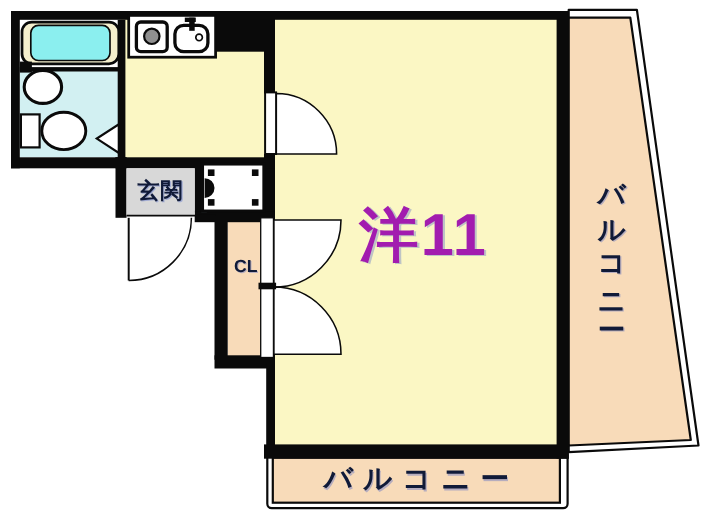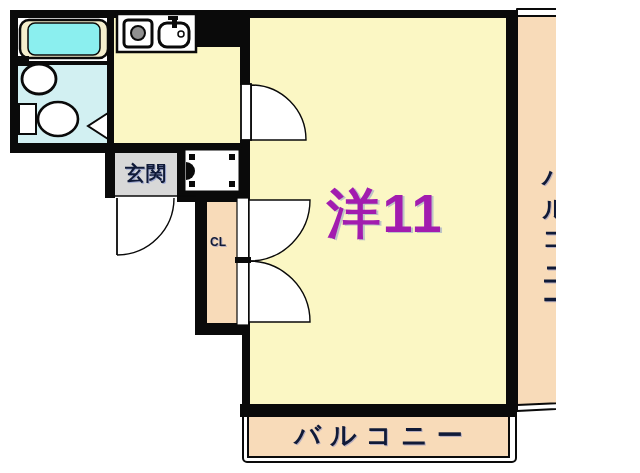--- a/index.html
+++ b/index.html
@@ -1,40 +1,40 @@
 <!DOCTYPE html>
 <html><head>
 <meta charset="utf-8">
 <style>
   html,body{margin:0;padding:0;background:#ffffff;}
   .stage{
     position:relative;
-    width:556px;height:473px;
+    width:640px;height:473px;
     background:#ffffff;
     font-family:"Liberation Sans","DejaVu Sans",sans-serif;
     overflow:hidden;
   }
   .stage svg{position:absolute;left:0;top:0;}
   .lbl{
     position:absolute;
     display:flex;align-items:center;justify-content:center;
     font-weight:bold;
     color:#101a38;
     text-shadow:1px 1px 0 rgba(60,90,200,0.35);
     user-select:none;
     white-space:nowrap;
   }
   .lbl-entrance{
     left:115px;top:152px;width:62px;height:42px;
     font-size:20px;letter-spacing:1px;
   }
   .lbl-closet{
     left:210px;top:231px;width:24px;height:62px;
-    display:block;text-align:left;
-    font-size:12px;line-height:23px;
+    display:block;text-align:right;
+    font-size:16px;line-height:23px;
     word-break:break-all;
   }
   .lbl-room{
     left:283px;top:168px;width:204px;height:92px;
     font-size:54px;letter-spacing:2px;
     color:#a21caf;
     text-shadow:2px 1px 0 rgba(50,80,200,0.3);
   }
   .lbl-balcony-right{
     left:528px;top:126px;width:56px;height:188px;

